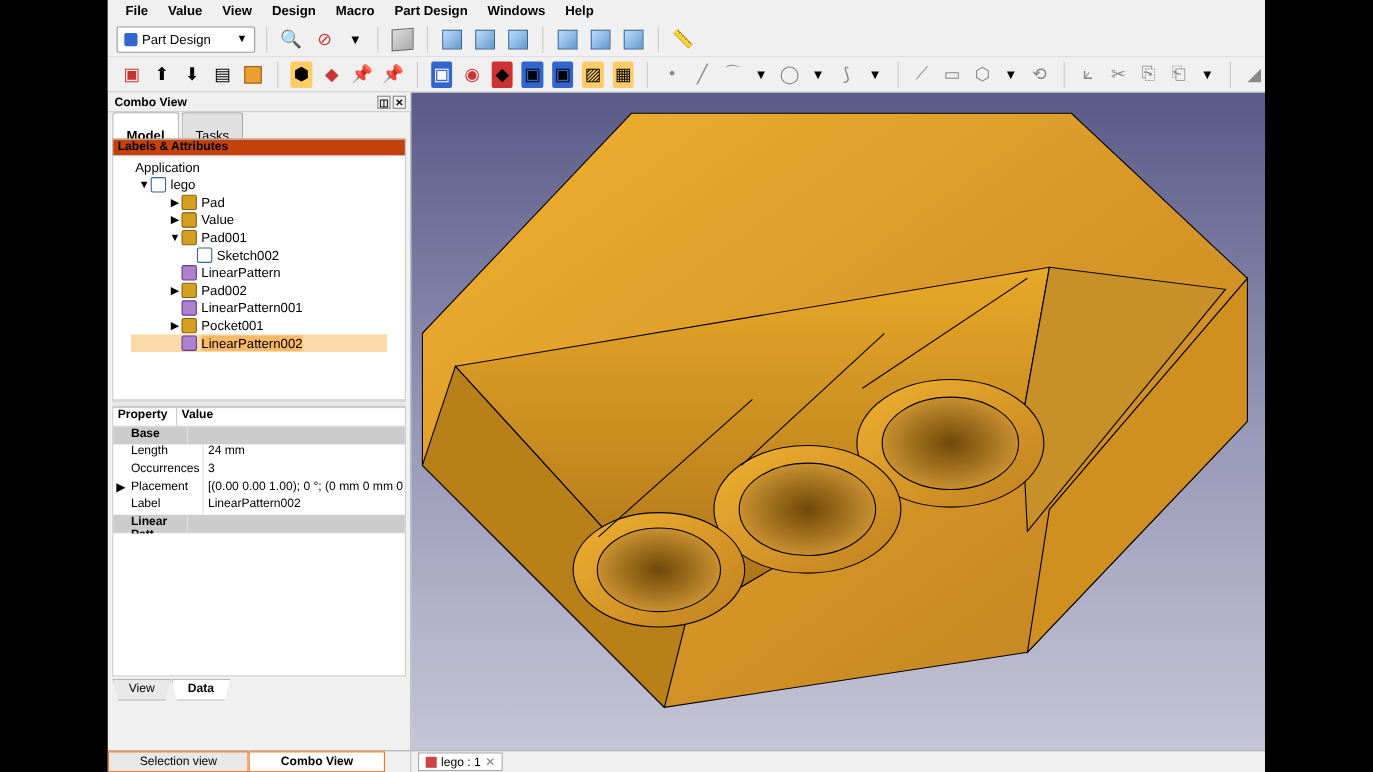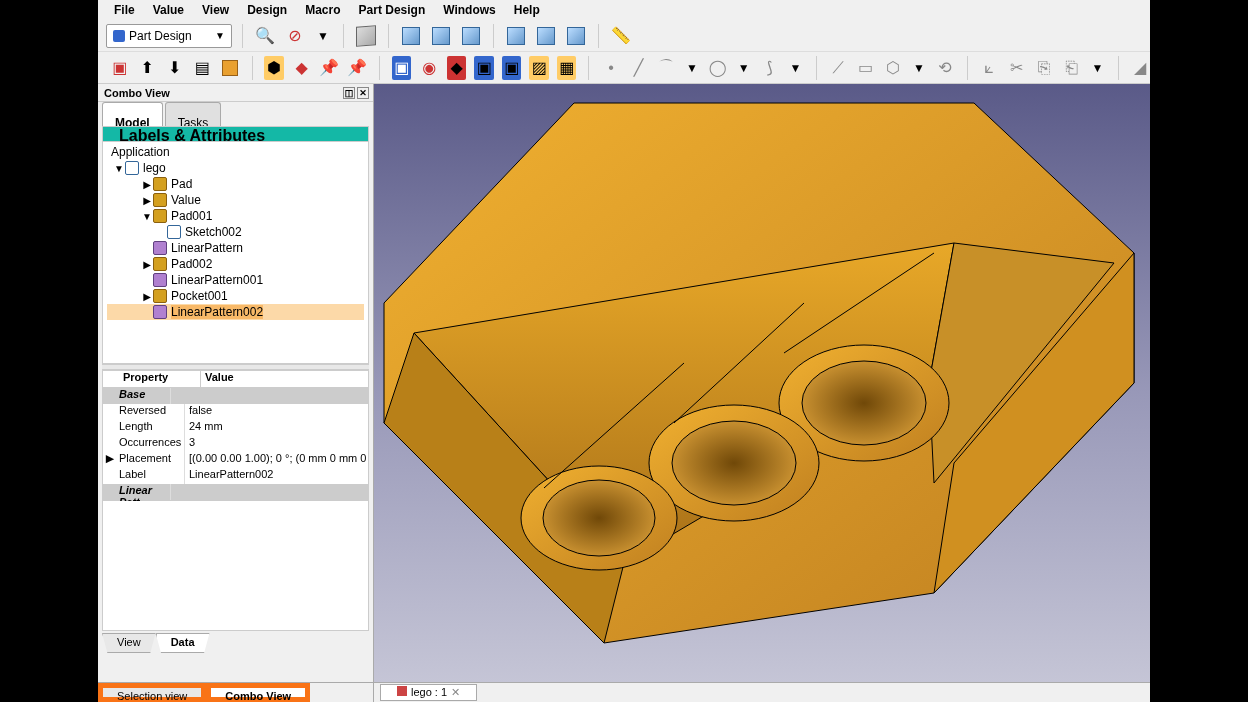--- a/index.html
+++ b/index.html
@@ -17,53 +17,53 @@
 .cube { width: 20px; height: 20px; border: 1px solid #666; background: linear-gradient(135deg,#ddd,#aaa); transform: skewY(-5deg); }
 .cube2 { width: 18px; height: 18px; border: 1px solid #369; background: linear-gradient(135deg,#bdf,#69c); }
 .body-area { flex: 1; display: flex; overflow: hidden; }
 .sidebar { width: 276px; display: flex; flex-direction: column; background: #f0f0f0; border-right: 1px solid #aaa; }
 .combo-hdr { height: 18px; background: #f0f0f0; border-bottom: 1px solid #ccc; padding-left: 6px; font-size: 11px; font-weight: bold; display: flex; align-items: center; }
 .combo-hdr .btns { margin-left: auto; display: flex; gap: 2px; padding-right: 4px; }
 .combo-hdr .wb { width: 12px; height: 12px; border: 1px solid #888; font-size: 9px; text-align: center; line-height: 10px; cursor: pointer; }
 .tabs { height: 22px; display: flex; padding-left: 4px; }
 .tab { padding: 13px 12px; border: 1px solid #aaa; border-bottom: none; background: #e0e0e0; cursor: pointer; border-radius: 3px 3px 0 0; margin-right: 2px; }
 .tab.active { background: #fff; font-weight: bold; }
-.labels-attr { height: 16px; background: #14b8a6; border: 1px solid #ccc; margin: 2px 4px 0; padding-left: 16px; font-size: 16px; font-weight: bold; }
-.tree { flex: 0 0 222px; overflow: auto; margin: 0 4px; border: 1px solid #ccc; border-top: none; background: #fff; padding: 2px 4px; }
+.labels-attr { height: 16px; background: #c2410c; border: 1px solid #ccc; margin: 2px 4px 0; padding-left: 4px; font-size: 11px; font-weight: bold; }
+.tree { flex: 0 0 222px; overflow: auto; margin: 0 4px; border: 1px solid #ccc; border-top: none; background: #fff; padding: 2px 16px; }
 .tree-row { display: flex; align-items: center; height: 16px; padding-left: 4px; cursor: pointer; }
 .tree-row.sel { background: #fcd9a8; }
 .tree-row.sel .lbl { background: #f8b968; }
 .tw { width: 12px; text-align: center; font-size: 10px; }
 .ticon { width: 14px; height: 14px; margin-right: 4px; }
 .solid { background: #d4a020; border: 1px solid #8a6010; border-radius: 2px; }
 .doc { background: #fff; border: 1px solid #369; border-radius: 2px; }
 .linpat { background: #b080d0; border: 1px solid #604080; border-radius: 2px; }
 .splitter { height: 6px; background: #e8e8e8; border-top: 1px solid #ccc; border-bottom: 1px solid #ccc; margin: 0 4px; cursor: row-resize; }
 .prop-hdr { height: 18px; display: flex; margin: 0 4px; border: 1px solid #ccc; background: #fff; font-weight: bold; font-size: 11px; }
-.prop-hdr div:first-child { width: 98px; padding-left: 20px; border-right: 1px solid #ccc; }
+.prop-hdr div:first-child { width: 58px; padding-left: 4px; border-right: 1px solid #ccc; }
 .prop-hdr div:last-child { padding-left: 4px; }
 .props { margin: 0 4px; border: 1px solid #ccc; border-top: none; background: #fff; }
 .prow { display: flex; height: 16px; font-size: 11px; }
-.prow.grp { background: #ccc; font-weight: bold; font-style: italic; }
+.prow.grp { background: #ccc; font-weight: bold; }
 .prow.grp .pk { padding-left: 16px; }
 .prow .pt { width: 14px; text-align: center; }
 .prow .pk { width: 68px; padding-left: 2px; border-right: 1px solid #ddd; }
 .prow .pv { padding-left: 4px; flex: 1; overflow: hidden; white-space: nowrap; }
 .prop-blank { height: 130px; margin: 0 4px; border: 1px solid #ccc; border-top: none; background: #fff; }
 .btabs { height: 20px; margin: 2px 4px 0; display: flex; }
 .btab { padding: 2px 8px; border: 1px solid #aaa; background: #e8e8e8; cursor: pointer; font-size: 11px; }
 .btab.active { background: #fff; font-weight: bold; }
 .btab.slant { clip-path: polygon(0 0,100% 0,90% 100%,10% 100%); padding: 2px 14px; }
 .bottom-tabs { height: 20px; display: flex; margin-top: auto; border-top: 1px solid #aaa; background: #f0f0f0; }
-.bottom-tabs .bt { padding: 2px 14px; border: 5px solid #f97316; background: #e8e8e8; font-size: 11px; cursor: pointer; }
+.bottom-tabs .bt { padding: 2px 28px; border: 1px solid #f97316; background: #e8e8e8; font-size: 11px; cursor: pointer; }
 .bottom-tabs .bt.active { background: #fff; font-weight: bold; }
 .viewport { flex: 1; position: relative; background: linear-gradient(180deg,#5a5a88 0%,#9898b8 50%,#c8c8d8 100%); }
 .viewport svg { width: 100%; height: 100%; }
 .doc-tabs { position: absolute; bottom: 0; left: 0; height: 20px; display: flex; align-items: center; background: #f0f0f0; padding: 0 6px; gap: 6px; border-top: 1px solid #aaa; width: 100%; }
-.doc-tabs .dt { display: flex; gap: 4px; padding: 1px 16px; border: 1px solid #aaa; background: #fff; font-size: 11px; cursor: pointer; }
+.doc-tabs .dt { display: flex; align-items: center; gap: 4px; padding: 1px 6px; border: 1px solid #aaa; background: #fff; font-size: 11px; cursor: pointer; }
 .doc-tabs .dt .x { color: #888; cursor: pointer; }
 </style>
 </head>
 <body>
 
 <div class="app">
   <div class="menubar">
     <span>File</span>
     <span>Value</span>
     <span>View</span>
@@ -232,25 +232,20 @@
       <div class="splitter"></div>
       <div class="prop-hdr">
         <div>Property</div>
         <div>Value</div>
       </div>
       <div class="props">
         <div class="prow grp">
             <div class="pk">Base</div>
           </div>
         <div id="prop-rows">
-            <div class="prow">
-              <div class="pt"></div>
-              <div class="pk">Reversed</div>
-              <div class="pv">false</div>
-            </div>
             <div class="prow">
               <div class="pt"></div>
               <div class="pk">Length</div>
               <div class="pv">24 mm</div>
             </div>
             <div class="prow">
               <div class="pt"></div>
               <div class="pk">Occurrences</div>
               <div class="pv">3</div>
             </div>

